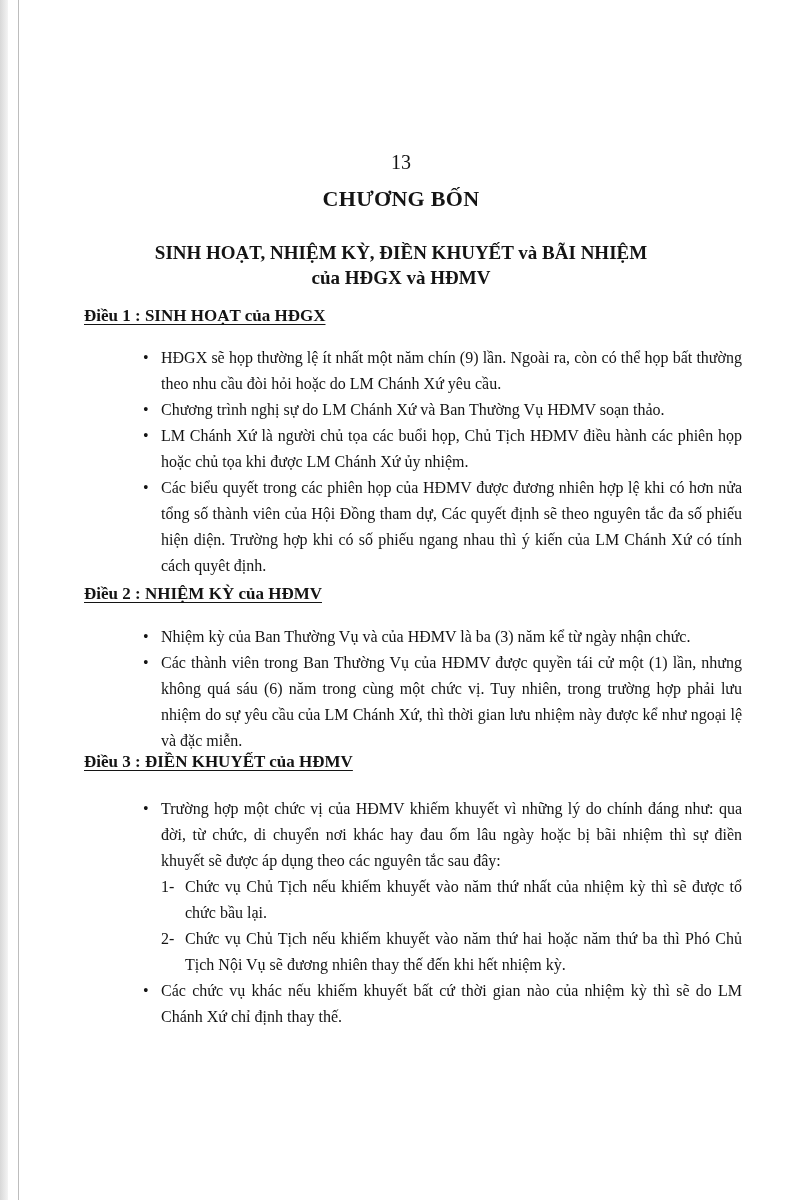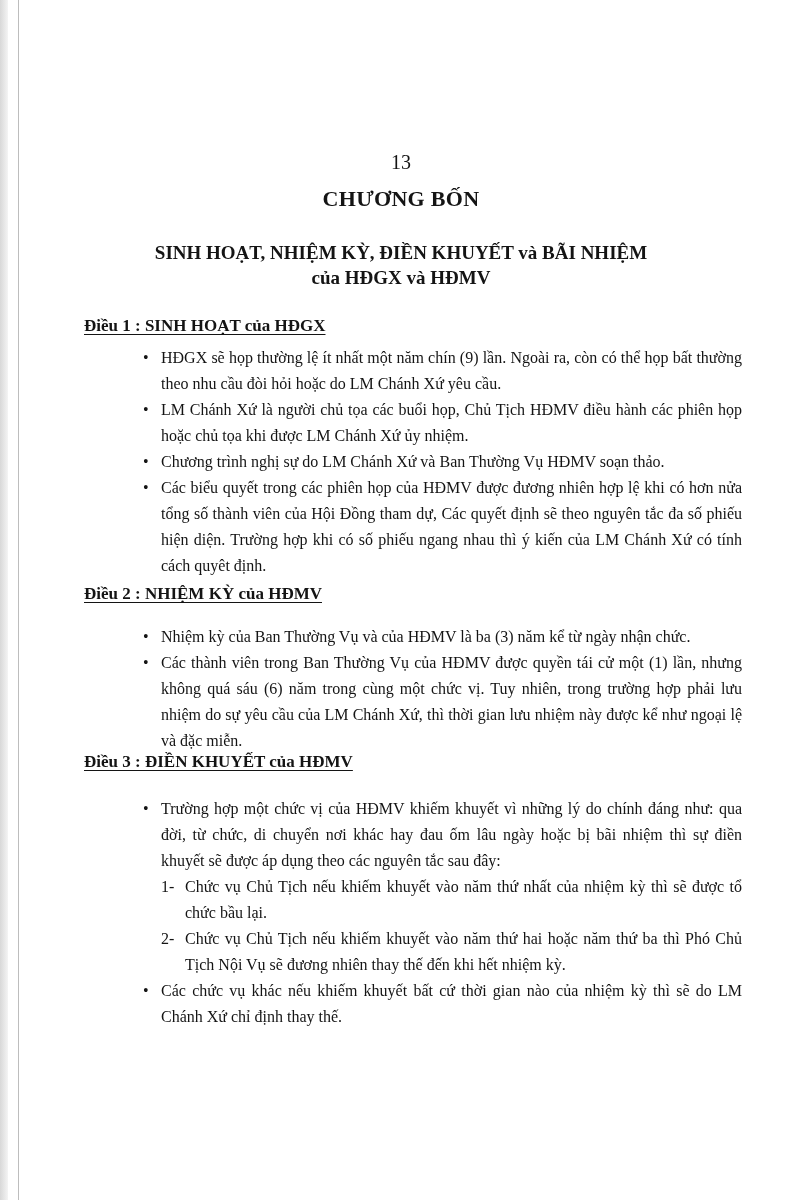--- a/index.html
+++ b/index.html
@@ -27,25 +27,25 @@
 <div class="edge-shadow"></div>
 <div class="edge-line"></div>
 
 <div class="page-number">13</div>
 <div class="chapter-title">CHƯƠNG BỐN</div>
 <div class="subtitle">
   <div>SINH HOẠT, NHIỆM KỲ, ĐIỀN KHUYẾT và BÃI NHIỆM</div>
   <div>của HĐGX và HĐMV</div>
 </div>
 
-<div class="article-heading" style="top:316px;text-align:right;">Điều 1 : SINH HOẠT của HĐGX</div>
+<div class="article-heading" style="top:306px;text-align:right;">Điều 1 : SINH HOẠT của HĐGX</div>
 <ul class="bullets" style="top:345px;">
   <li>HĐGX sẽ họp thường lệ ít nhất một năm chín (9) lần. Ngoài ra, còn có thể họp bất thường theo nhu cầu đòi hỏi hoặc do LM Chánh Xứ yêu cầu.</li>
+  <li>Chương trình nghị sự do LM Chánh Xứ và Ban Thường Vụ HĐMV soạn thảo.</li>
   <li>LM Chánh Xứ là người chủ tọa các buổi họp, Chủ Tịch HĐMV điều hành các phiên họp hoặc chủ tọa khi được LM Chánh Xứ ủy nhiệm.</li>
-  <li>Chương trình nghị sự do LM Chánh Xứ và Ban Thường Vụ HĐMV soạn thảo.</li>
   <li>Các biểu quyết trong các phiên họp của HĐMV được đương nhiên hợp lệ khi có hơn nửa tổng số thành viên của Hội Đồng tham dự, Các quyết định sẽ theo nguyên tắc đa số phiếu hiện diện. Trường hợp khi có số phiếu ngang nhau thì ý kiến của LM Chánh Xứ có tính cách quyêt định.</li>
 </ul>
 
 <div class="article-heading" style="top:584px;text-align:right;">Điều 2 : NHIỆM KỲ của HĐMV</div>
 <ul class="bullets" style="top:624px;">
   <li>Nhiệm kỳ của Ban Thường Vụ và của HĐMV là ba (3) năm kể từ ngày nhận chức.</li>
   <li>Các thành viên trong Ban Thường Vụ của HĐMV được quyền tái cử một (1) lần, nhưng không quá sáu (6) năm trong cùng một chức vị. Tuy nhiên, trong trường hợp phải lưu nhiệm do sự yêu cầu của LM Chánh Xứ, thì thời gian lưu nhiệm này được kể như ngoại lệ và đặc miễn.</li>
 </ul>
 
 <div class="article-heading" style="top:752px;">Điều 3 : ĐIỀN KHUYẾT của HĐMV</div>

